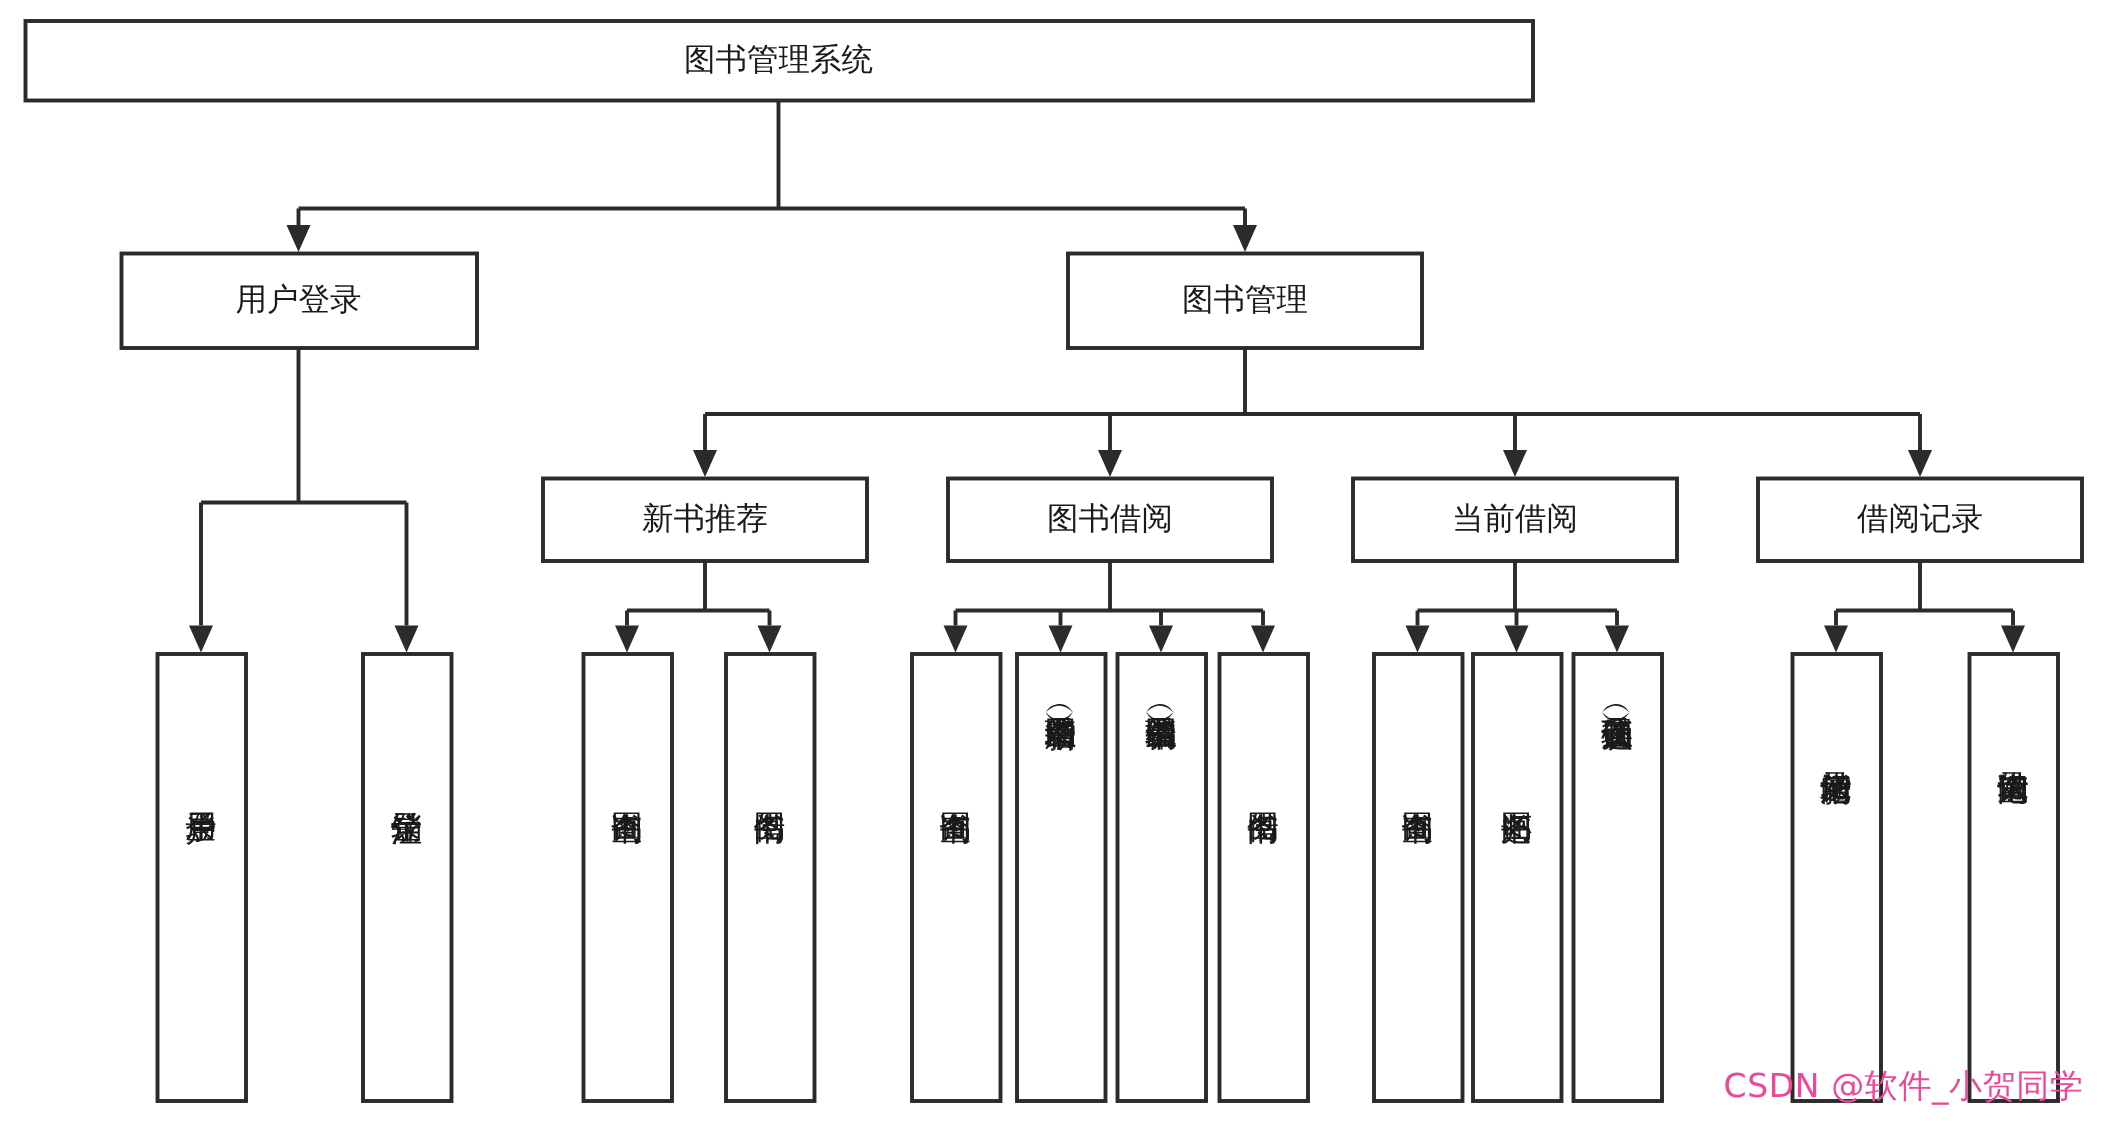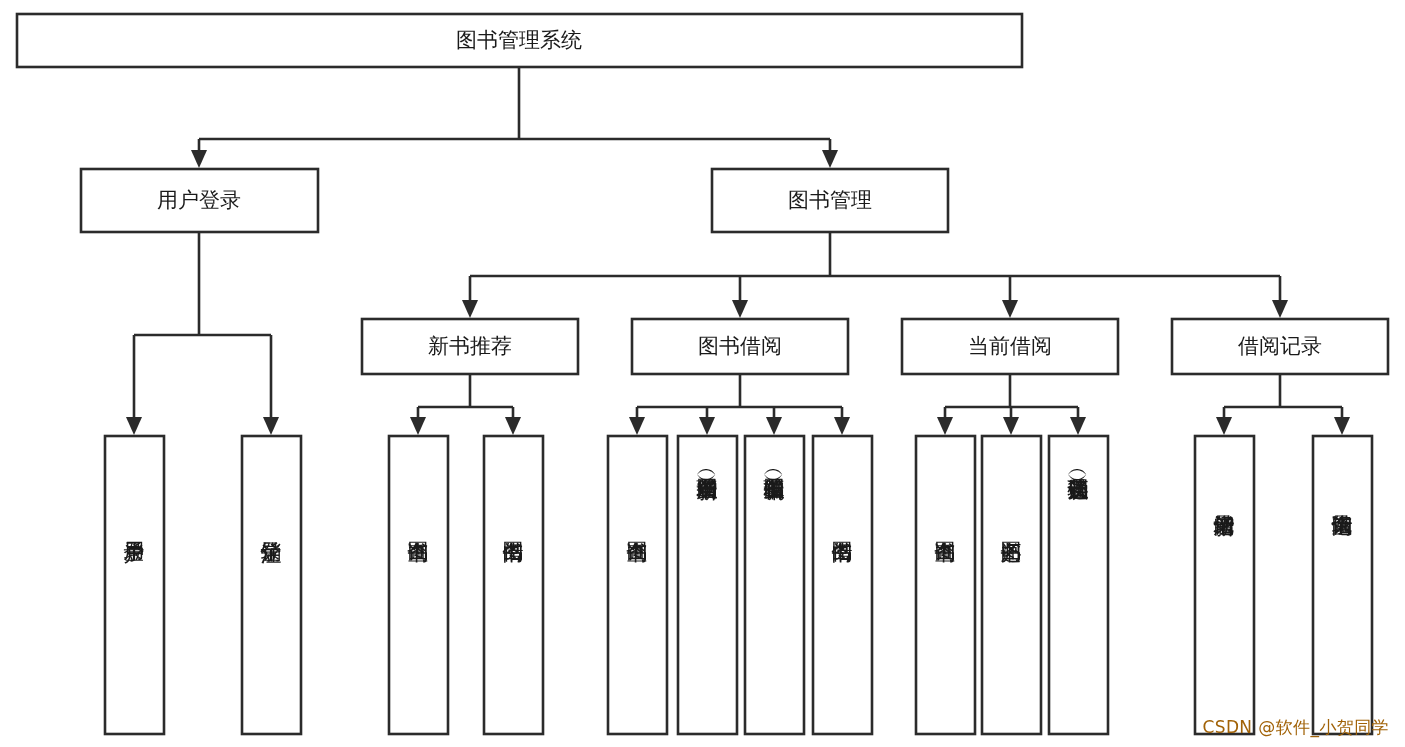--- a/index.html
+++ b/index.html
@@ -53,22 +53,22 @@
     font-family: "DejaVu Sans", "Liberation Sans", sans-serif;
     font-size: 21px;
     fill: #1a1a1a;
     text-anchor: middle;
   }
   .watermark {
     position: absolute;
     right: 12px;
     bottom: 8px;
     font-family: "DejaVu Sans", "Liberation Sans", sans-serif;
-    font-size: 17px;
-    color: #a16207;
+    font-size: 22px;
+    color: #ec4899;
     white-space: nowrap;
     letter-spacing: 0.4px;
     pointer-events: none;
   }
 </style>
 </head>
 <body>
 
 <div id="diagram-root">
 

